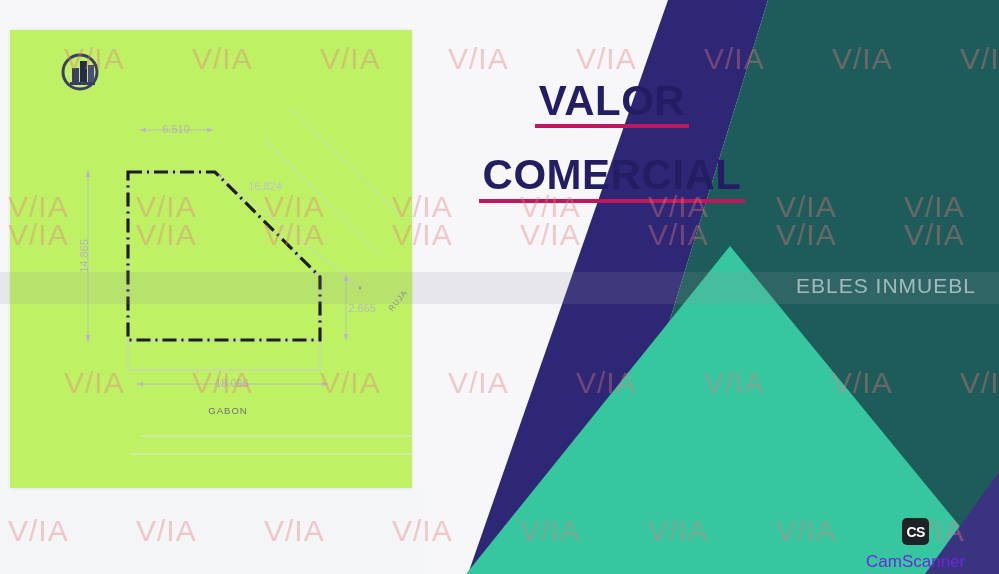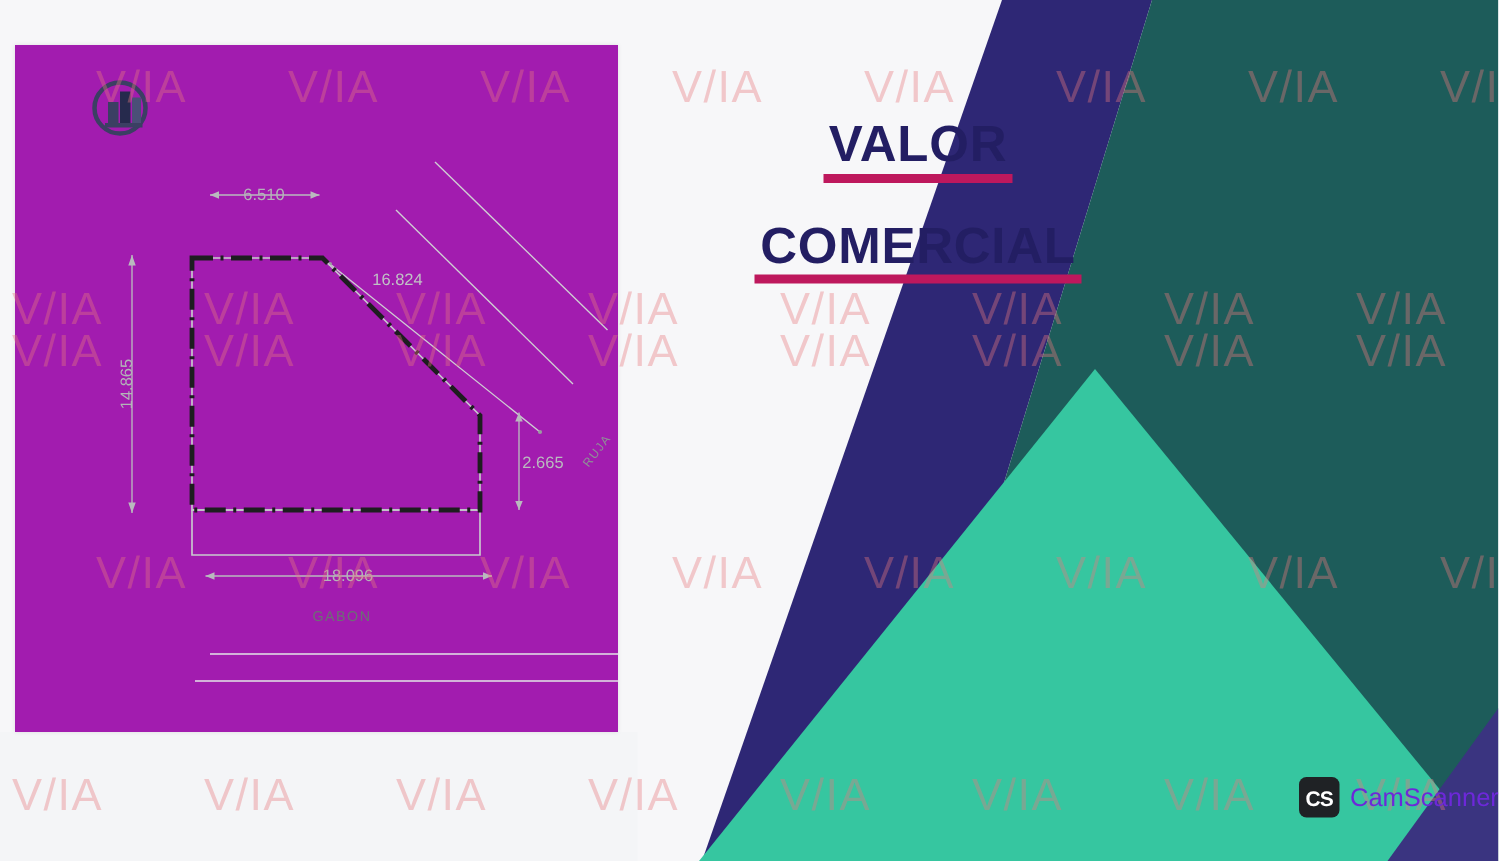--- a/index.html
+++ b/index.html
@@ -13,40 +13,40 @@
   }
 
   
   .geo{position:absolute;top:0;left:0;width:999px;height:574px;}
 
   
   #doc-page{
     position:absolute;
     left:10px;top:30px;
     width:402px;height:458px;
-    background:#a21caf;
+    background:#bef264;
     box-shadow:0 0 3px rgba(0,0,0,.10);
   }
   #blueprint{position:absolute;left:0;top:0;width:402px;height:458px;}
 
   
   #headline{
     position:absolute;
     left:416px;top:78px;
     width:392px;
     text-align:center;
     color:#231e63;
     font-weight:bold;
     letter-spacing:.5px;
     line-height:1.08;
   }
   .hl-line{
     display:inline-block;
-    font-size:34px;
-    border-bottom:6px solid #be185d;
+    font-size:42px;
+    border-bottom:4px solid #be185d;
     padding:0 4px 1px 4px;
     white-space:nowrap;
   }
   #hl-row2{margin-top:24px;}
 
   #price-wrap{
     position:absolute;
     left:408px;top:236px;
     width:410px;
     text-align:center;
@@ -92,21 +92,21 @@
     color:rgba(232,120,125,.38);
     font-weight:300;
     white-space:nowrap;
     letter-spacing:1px;
   }
 
   
   #camscanner{
     position:absolute;
     left:866px;top:518px;
-    display:flex;align-items:center;gap:7px;
+    display:flex;align-items:center;gap:7px;flex-direction:column;
   }
   #cs-badge{
     width:27px;height:27px;border-radius:5px;background:#1f2225;
     color:#ffffff;font-size:14px;font-weight:bold;
     display:flex;align-items:center;justify-content:center;
     letter-spacing:-.5px;
   }
   #cs-label{color:#6d28d9;font-size:17px;}
 
   
@@ -243,19 +243,22 @@
       <span class="wm" style="left: 8px; top: 190px;">V/IA</span>
       <span class="wm" style="left: 136px; top: 190px;">V/IA</span>
       <span class="wm" style="left: 264px; top: 190px;">V/IA</span>
       <span class="wm" style="left: 392px; top: 190px;">V/IA</span>
       <span class="wm" style="left: 520px; top: 190px;">V/IA</span>
       <span class="wm" style="left: 648px; top: 190px;">V/IA</span>
       <span class="wm" style="left: 776px; top: 190px;">V/IA</span>
       <span class="wm" style="left: 904px; top: 190px;">V/IA</span>
     </div>
 
+  <div id="wm-band">
+    <div id="wm-band-text">EBLES INMUEBL</div>
+  </div>
 
   <div id="camscanner">
     <div id="cs-badge">CS</div>
     <div id="cs-label">CamScanner</div>
   </div>
 
 </div>
 
 </body></html>

